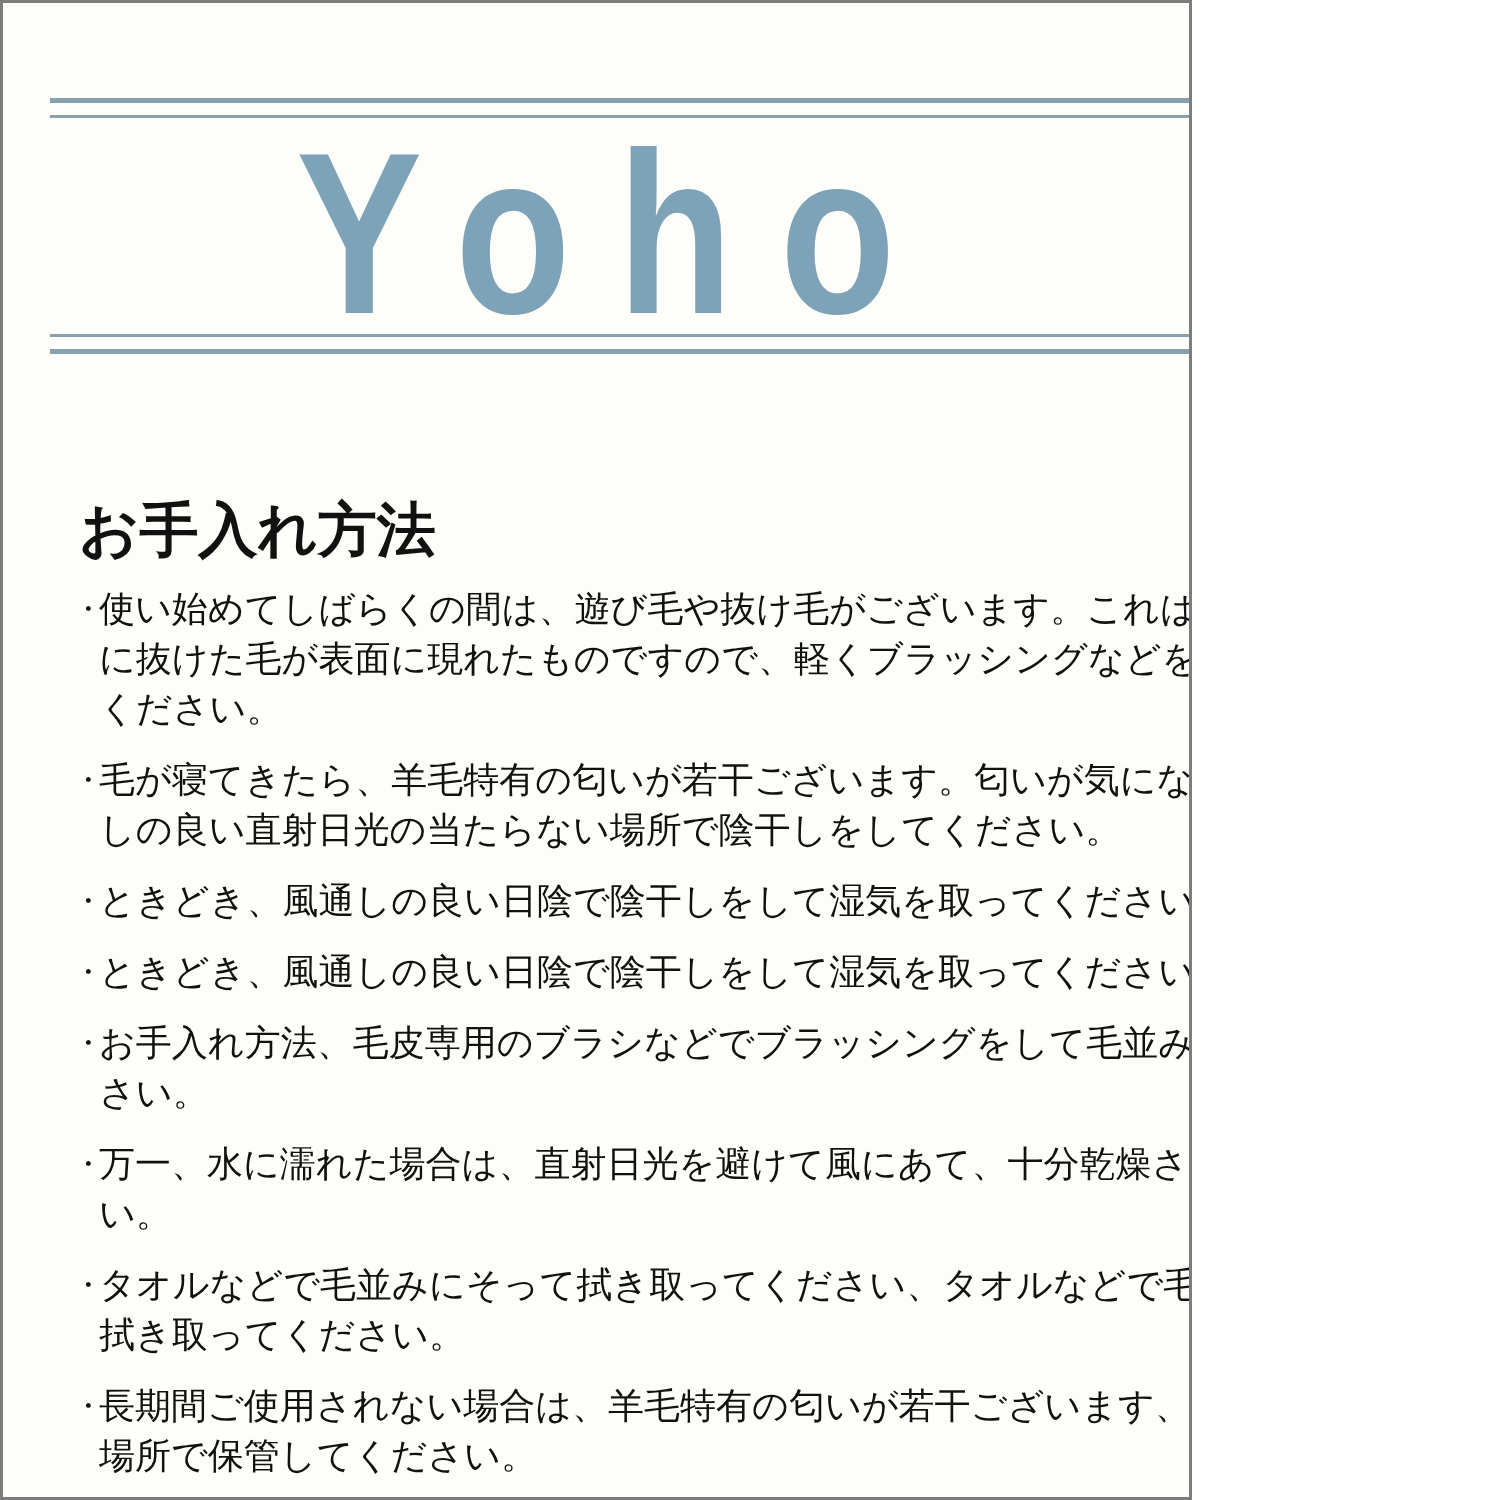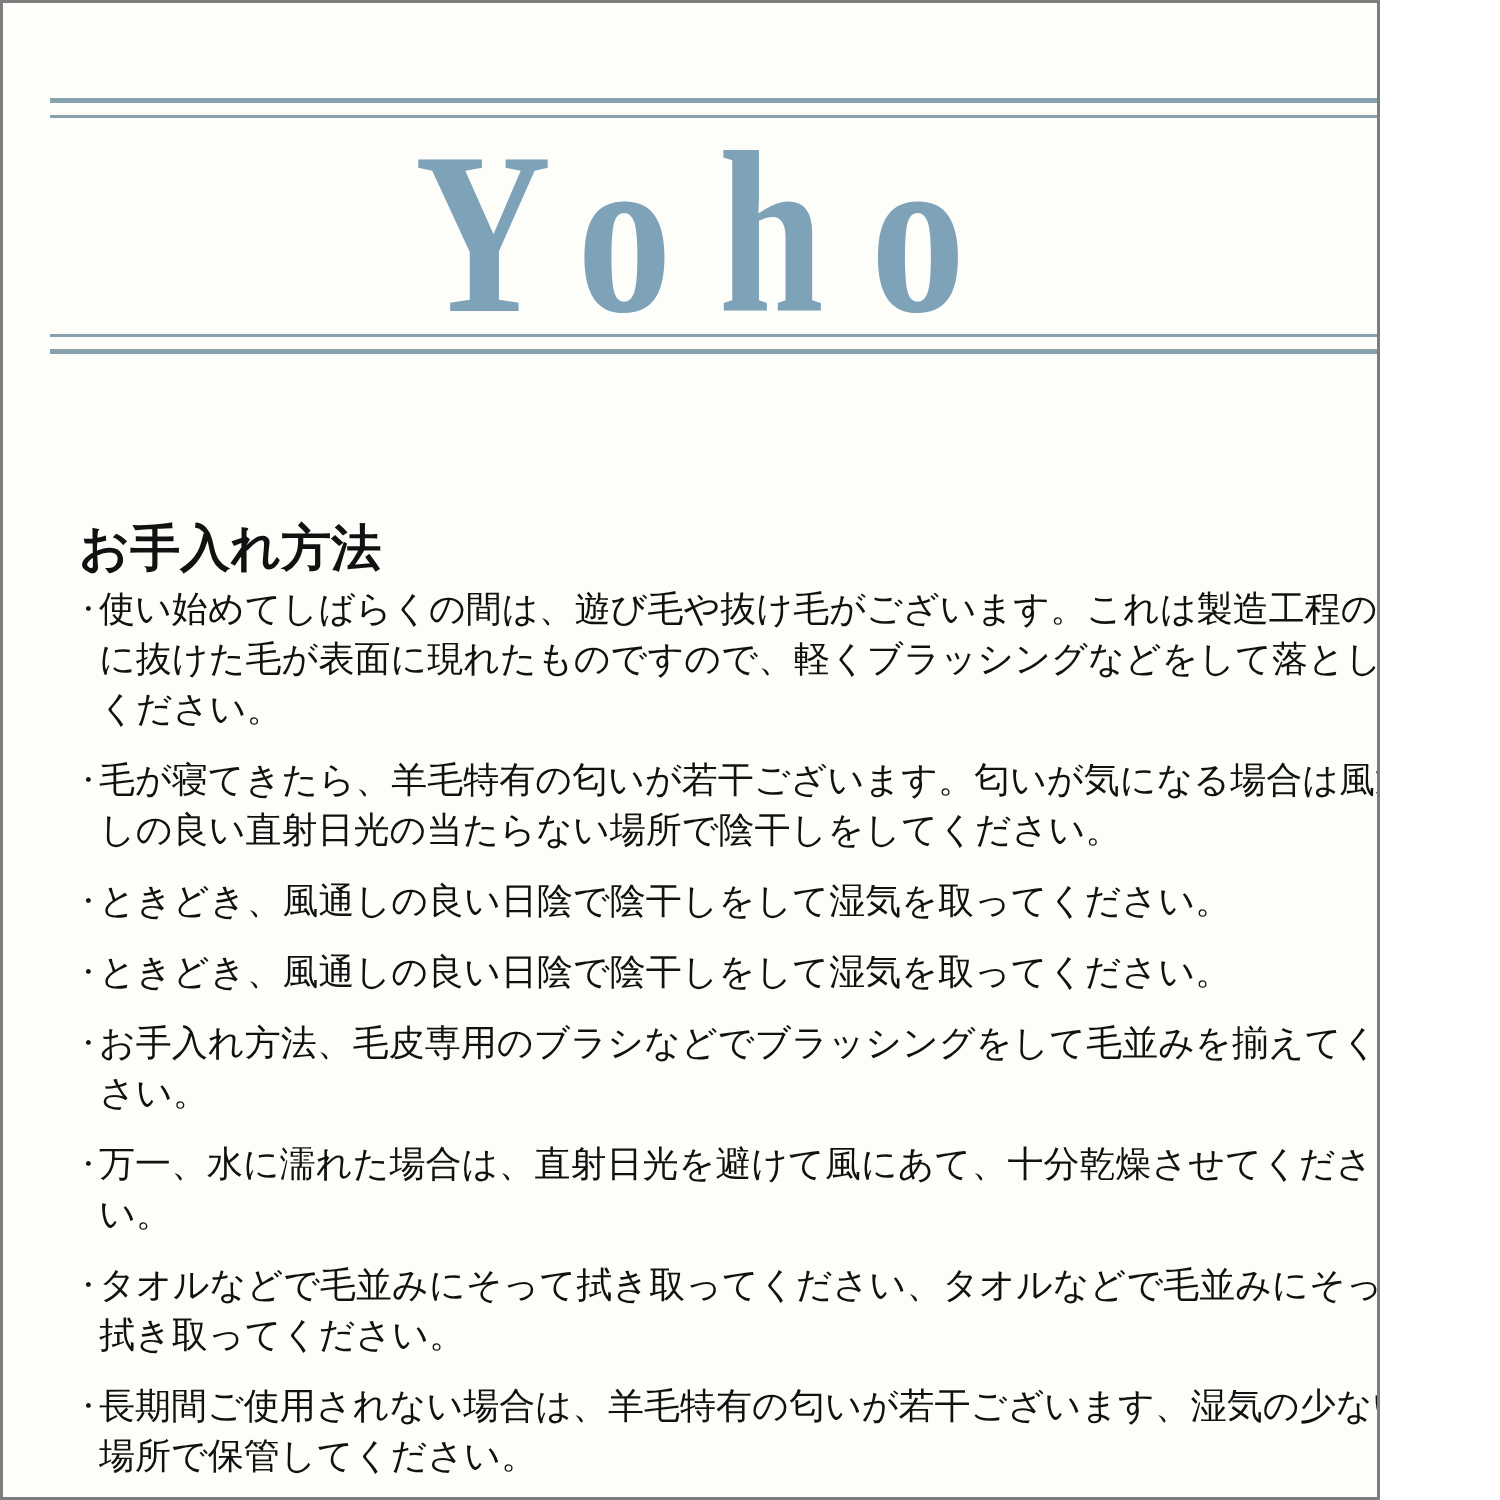--- a/index.html
+++ b/index.html
@@ -3,27 +3,26 @@
 <meta charset="utf-8">
 <style>
   html, body {
     margin: 0;
     padding: 0;
     background: #ffffff;
     font-family: "Liberation Sans", "DejaVu Sans", sans-serif;
   }
   .canvas {
     position: relative;
-    width: 1380px;
+    width: 1192px;
     height: 1500px;
     box-sizing: border-box;
     background: #fdfdf9;
     border: 3px solid #7d7d7d;
     overflow: hidden;
-    font-family: Liberation Serif, serif;
   }
   
   .rule {
     position: absolute;
     left: 47px;
     width: 1400px;
   }
   .rule.thick { height: 5px; }
   .rule.thin  { height: 3px; }
   .rule-top-thick    { top: 95px; }
@@ -48,22 +47,22 @@
     letter-spacing: 0.25em;
     padding-left: 0.25em; 
     transform: scaleX(0.82) translateY(8px);
     transform-origin: center;
     white-space: nowrap;
   }
   
   .care-heading {
     position: absolute;
     left: 76px;
-    top: 486px;
-    font-size: 50px;
+    top: 458px;
+    font-size: 59px;
     font-weight: bold;
     line-height: 1;
     color: #111111;
   }
   .care-list {
     position: absolute;
     left: 70px;
     top: 581px;
     width: 1372px;
     color: #111111;

